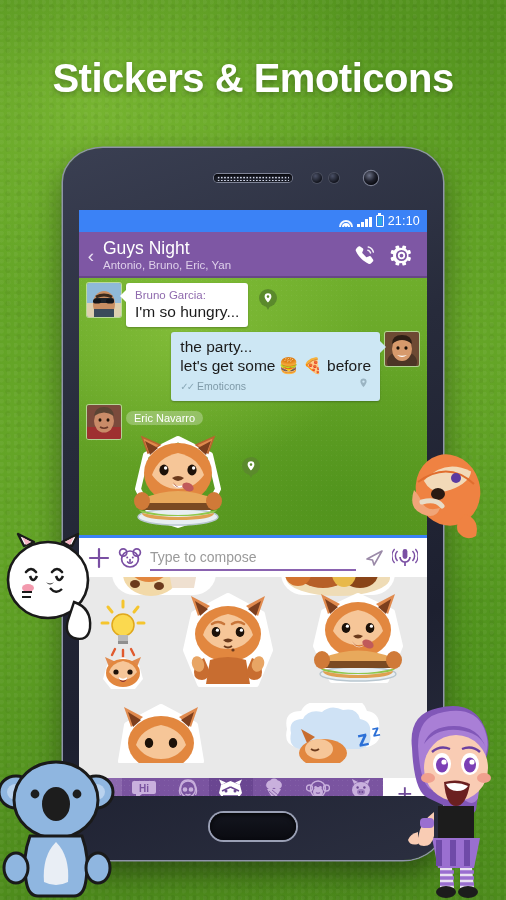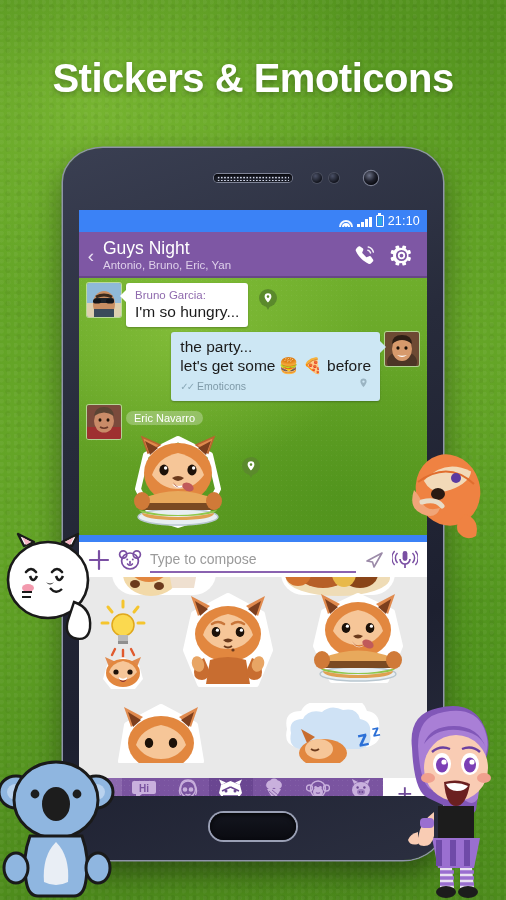--- a/index.html
+++ b/index.html
@@ -148,21 +148,21 @@
   .pin{ width:18px; height:22px; flex:0 0 18px; position:relative; margin:6px 0 0 6px; }
   .pin svg{ width:100%; height:100%; }
   .sticker-msg{ display:flex; align-items:flex-start; gap:5px; padding:4px 8px 0; position:relative; z-index:2; }
   .namechip{ background:rgba(255,255,255,.28); color:#fff; font-size:11px;
     border-radius:9px; padding:1px 8px; display:inline-block; }
   .chatpin-sm{ width:15px; height:18px; display:inline-block; }
 
   
   #compose{
     height:42px; background:#fff; display:flex; align-items:center; gap:8px;
-    padding:0 9px; border-top:7px solid #3b82f6;
+    padding:0 9px; border-top:3px solid #3b82f6;
   }
   .cico{ flex:0 0 auto; display:flex; align-items:center; justify-content:center; }
   .cinput{ flex:1; border-bottom:2px solid #8a62b0; height:26px; display:flex; align-items:center; }
   .cinput span{ color:#9a9a9a; font-size:14px; }
 
   
   #stickers{ height:233px; background:#e9e9e9; position:relative; overflow:hidden; }
   .srow{ display:flex; align-items:center; justify-content:space-around; }
 
   

